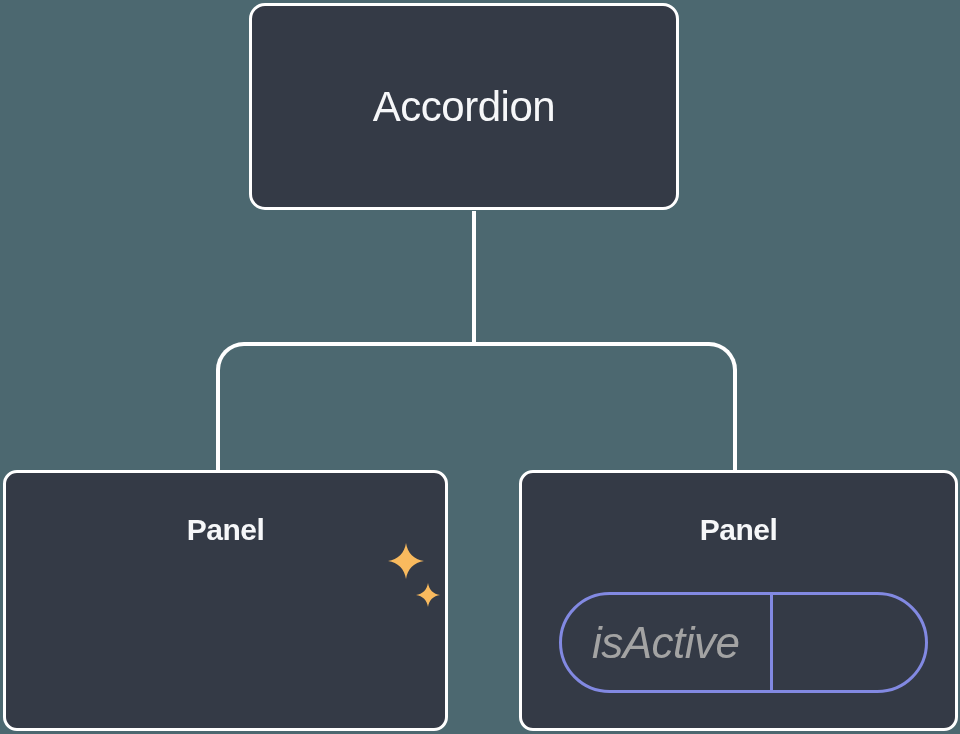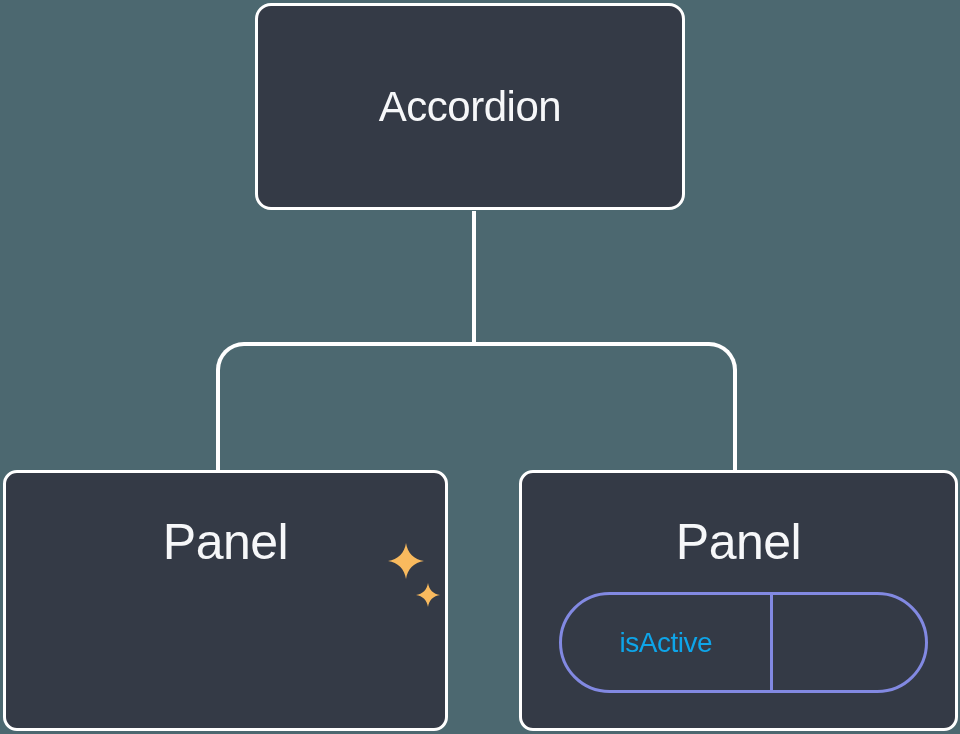--- a/index.html
+++ b/index.html
@@ -16,41 +16,41 @@
     background: #4C6870;
   }
   
   .box {
     position: absolute;
     background: #343A46;
     border: 3px solid #FFFFFF;
     box-sizing: border-box;
   }
   .root-box {
-    left: 255px; top: 3px;
+    left: 249px; top: 3px;
     width: 430px; height: 207px;
     border-radius: 16px;
     display: flex; align-items: center; justify-content: center;
   }
   .root-label {
     color: #F6F7F9;
     font-size: 42px;
     font-weight: 500;
     letter-spacing: -0.5px;
   }
   .panel { border-radius: 14px; }
   .panel-left  { left: 3px;   top: 470px; width: 445px; height: 261px; }
   .panel-right { left: 519px; top: 470px; width: 439px; height: 261px; }
   .panel-title {
     position: absolute;
     left: 0; top: 40px; width: 100%;
     text-align: center;
     color: #F6F7F9;
-    font-size: 50px;
-    font-weight: 400;
+    font-size: 30px;
+    font-weight: 700;
     letter-spacing: -0.5px;
   }
   
   .stem {
     position: absolute;
     left: 472px; top: 211px;
     width: 4px; height: 133px;
     background: #FFFFFF;
   }
   .bracket {
@@ -58,23 +58,24 @@
     left: 216px; top: 342px;
     width: 521px; height: 128px;
     border-top: 4px solid #FFFFFF;
     border-left: 4px solid #FFFFFF;
     border-right: 4px solid #FFFFFF;
     border-radius: 28px 28px 0 0;
     box-sizing: border-box;
   }
   
   .pill-text {
-    color: #0ea5e9;
-    font-size: 28px;
+    color: #a3a3a3;
+    font-size: 44px;
     letter-spacing: -0.5px;
+    font-style: italic;
   }
   .cell {
     display: flex; align-items: center; justify-content: center;
     box-sizing: border-box;
     height: 100%;
   }
   .cell-value { flex: 1; }
 
   
   .pill-inactive {

